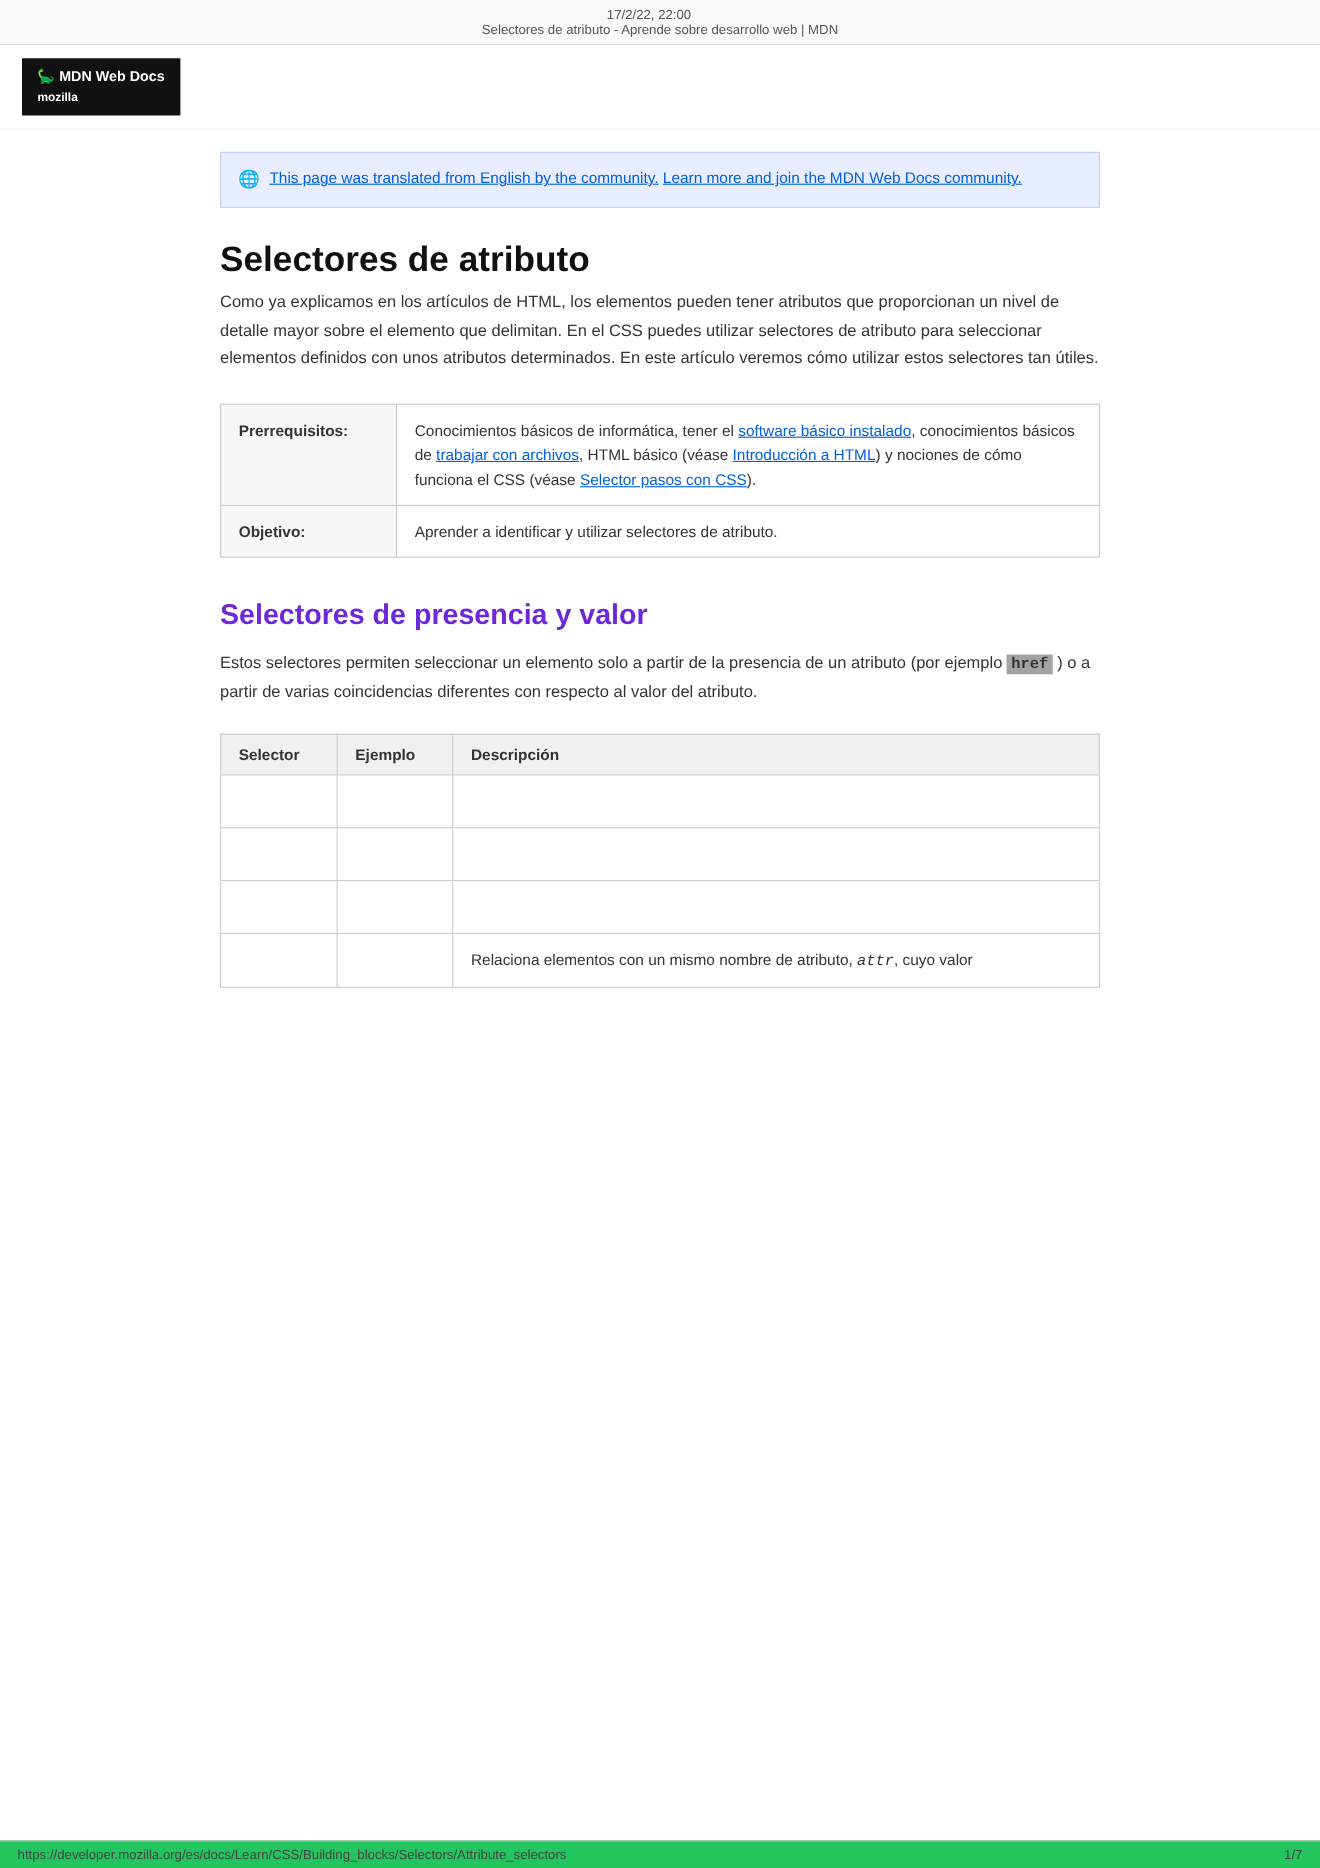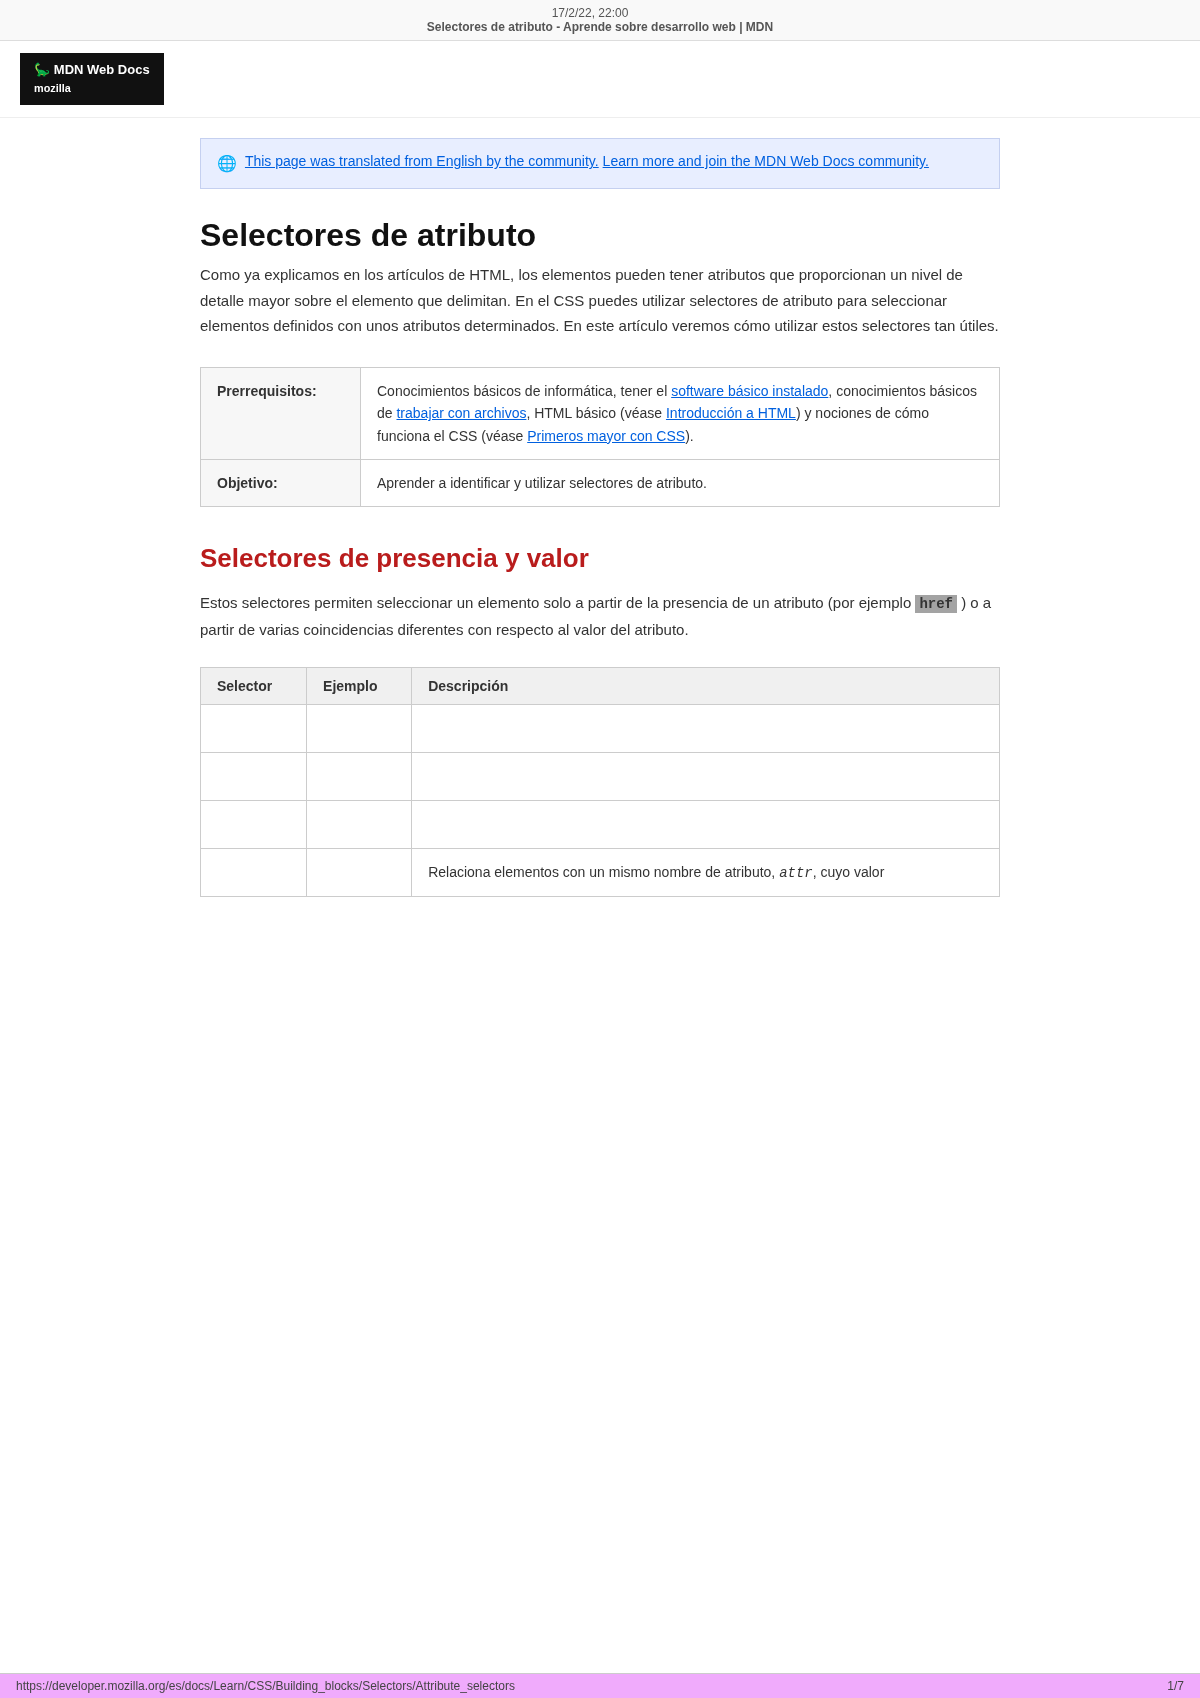--- a/index.html
+++ b/index.html
@@ -30,21 +30,20 @@
     }
 
     .browser-bar .timestamp {
       flex: 0 0 auto;
       margin-right: 20px;
     }
 
     .browser-bar .page-title {
       flex: 1;
       text-align: center;
-      font-weight: bold;
     }
 
     .header {
       padding: 12px 20px;
       border-bottom: 1px solid #eee;
     }
 
     .logo-box {
       display: inline-block;
       background: #111;
@@ -120,21 +119,21 @@
     }
 
     .prereq-table a {
       color: #0060df;
       text-decoration: underline;
     }
 
     h2.section-title {
       font-size: 26px;
       font-weight: bold;
-      color: #b91c1c;
+      color: #6d28d9;
       margin-bottom: 16px;
     }
 
     .section-text {
       font-size: 15px;
       line-height: 1.7;
       margin-bottom: 24px;
       color: #333;
     }
 
@@ -181,21 +180,21 @@
 
     .empty-rows td {
       height: 48px;
     }
 
     .bottom-bar {
       position: fixed;
       bottom: 0;
       left: 0;
       right: 0;
-      background: #f0abfc;
+      background: #22c55e;
       border-top: 1px solid #ccc;
       padding: 5px 16px;
       font-size: 12px;
       color: #444;
       display: flex;
       justify-content: space-between;
       align-items: center;
     }
 
     .bottom-bar a {
@@ -236,21 +235,21 @@
 
   <h1 class="main-title">Selectores de atributo</h1>
 
   <p class="intro-text">Como ya explicamos en los artículos de HTML, los elementos pueden tener atributos que proporcionan un nivel de detalle mayor sobre el elemento que delimitan. En el CSS puedes utilizar selectores de atributo para seleccionar elementos definidos con unos atributos determinados. En este artículo veremos cómo utilizar estos selectores tan útiles.</p>
 
   <table class="prereq-table">
     <tbody>
         <tr>
       <td class="label-cell">Prerrequisitos:</td>
       <td>
-        <span>Conocimientos básicos de informática, tener el </span><a href="#">software básico instalado</a><span>, conocimientos básicos de </span><a href="#">trabajar con archivos</a><span>, HTML básico (véase </span><a href="#">Introducción a HTML</a><span>) y nociones de cómo funciona el CSS (véase </span><a href="#">Primeros mayor con CSS</a><span>).</span>
+        <span>Conocimientos básicos de informática, tener el </span><a href="#">software básico instalado</a><span>, conocimientos básicos de </span><a href="#">trabajar con archivos</a><span>, HTML básico (véase </span><a href="#">Introducción a HTML</a><span>) y nociones de cómo funciona el CSS (véase </span><a href="#">Selector pasos con CSS</a><span>).</span>
       </td>
     </tr>
     <tr>
       <td class="label-cell">Objetivo:</td>
       <td>Aprender a identificar y utilizar selectores de atributo.</td>
     </tr>
   </tbody>
     </table>
 
   <h2 class="section-title">Selectores de presencia y valor</h2>

